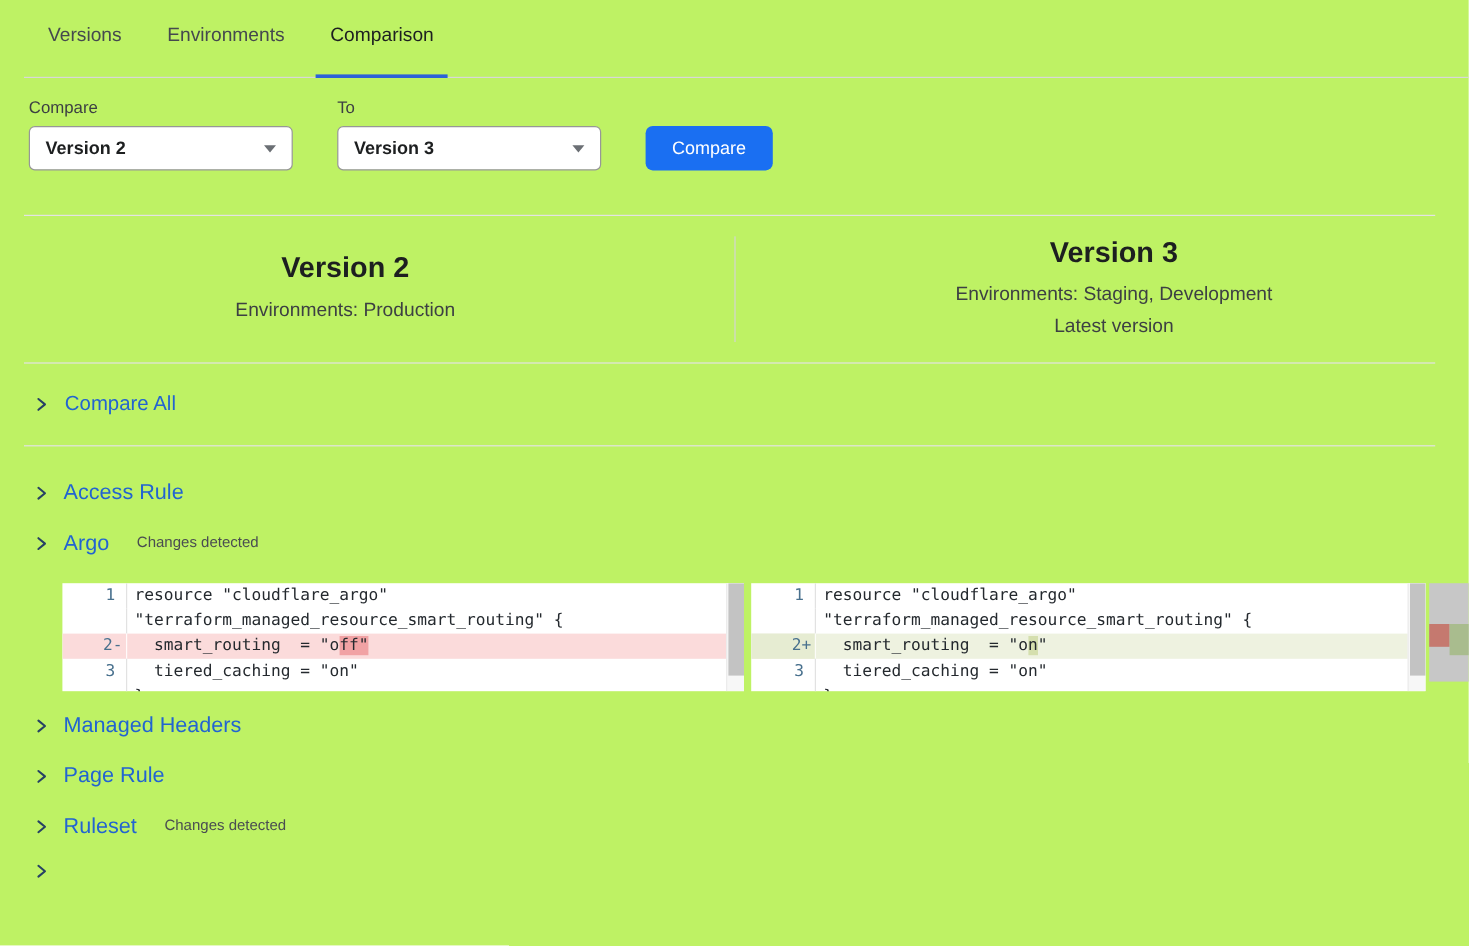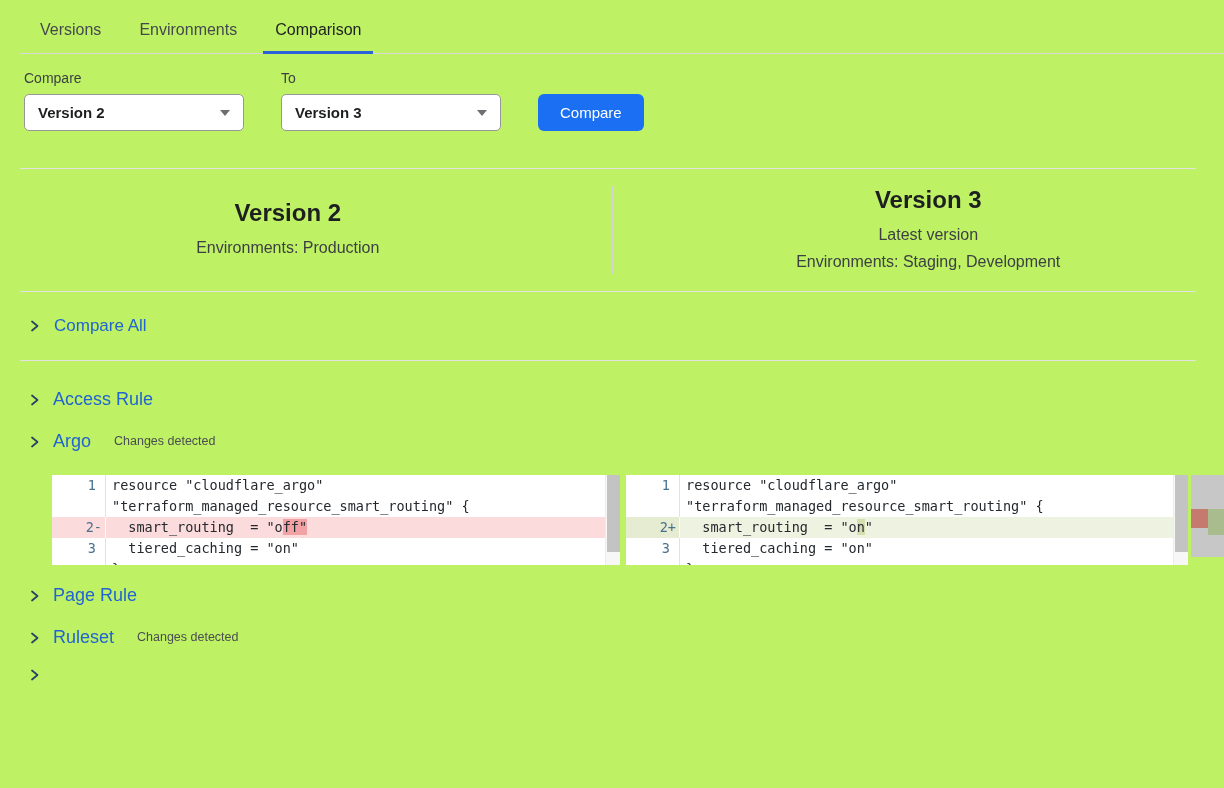--- a/index.html
+++ b/index.html
@@ -4,21 +4,21 @@
 <style>
   * { margin:0; padding:0; box-sizing:border-box; }
   html,body { background:#fff; }
   body { font-family:"Liberation Sans","DejaVu Sans",sans-serif; color:#1d1f20; }
   #app { position:relative; width:1224px; height:788px; background:#bef264; overflow:hidden; }
 
   
   .tabbar { position:relative; display:flex; padding:21px 0 0 28px; }
   .tabbar-line { position:absolute; left:20px; right:0; bottom:0; height:1px; background:#d8d8d8; }
   .tab { font-size:16px; color:#45494e; padding:0 12px 15px 12px; margin-right:14px; cursor:pointer; position:relative; z-index:1; }
-  .tab.active { color:#1d1f20; font-weight:500; border-bottom:3px solid #2b62d9; padding-bottom:12px;text-align:center; }
+  .tab.active { color:#1d1f20; font-weight:500; border-bottom:3px solid #2b62d9; padding-bottom:23px;text-align:center; }
 
   
   .form-area { margin:16px 0 0 24px; display:flex; align-items:flex-end; gap:37px; }
   .field { display:flex; flex-direction:column; }
   .field .flabel { font-size:14px; color:#3d4043; margin-bottom:8px; }
   .selectbox { width:220px; height:37px; border:1px solid #979797; border-radius:5px; background:#fff;
                display:flex; align-items:center; justify-content:space-between; padding:0 13px; cursor:pointer; }
   .selectbox .sval { font-size:15px; font-weight:700; color:#1d1f20; }
   .caret-down { width:0; height:0; border-left:5px solid transparent; border-right:5px solid transparent; border-top:6px solid #6b6f74; }
   .btn-primary { height:37px; padding:0 22px; background:#1a6ff2; color:#fff; border:none; border-radius:6px;
@@ -99,22 +99,22 @@
   </div>
 
   <div class="vheader">
     <div class="vcol left">
       <div class="v-title">Version 2</div>
       <div class="v-sub">Environments: Production</div>
     </div>
     <div class="divider-v"></div>
     <div class="vcol right">
       <div class="v-title">Version 3</div>
+      <div class="v-sub">Environments: Staging, Development</div>
       <div class="v-sub">Latest version</div>
-      <div class="v-sub">Environments: Staging, Development</div>
     </div>
   </div>
 
   <div class="expand-row">
     <svg class="chev" width="13" height="14" viewBox="0 0 13 14">
       <path d="M4 2.5 L9.5 7 L4 11.5" fill="none" stroke="#274264" stroke-width="1.7" stroke-linecap="round" stroke-linejoin="round"></path>
     </svg>
     <span class="expand-label">Compare All</span>
   </div>
 
@@ -188,20 +188,26 @@
           <div class="vthumb"></div>
         </div>
       </div>
 
       <div class="ruler">
         <div class="rm"></div>
         <div class="ad"></div>
       </div>
     </div>
 
+    <div class="section-row mt17">
+      <svg class="chev" width="13" height="14" viewBox="0 0 13 14">
+        <path d="M4 2.5 L9.5 7 L4 11.5" fill="none" stroke="#274264" stroke-width="1.7" stroke-linecap="round" stroke-linejoin="round"></path>
+      </svg>
+      <span class="section-label">Managed Headers</span>
+    </div>
 
     <div class="section-row mt19">
       <svg class="chev" width="13" height="14" viewBox="0 0 13 14">
         <path d="M4 2.5 L9.5 7 L4 11.5" fill="none" stroke="#274264" stroke-width="1.7" stroke-linecap="round" stroke-linejoin="round"></path>
       </svg>
       <span class="section-label">Page Rule</span>
     </div>
 
     <div class="section-row mt19">
       <svg class="chev" width="13" height="14" viewBox="0 0 13 14">

